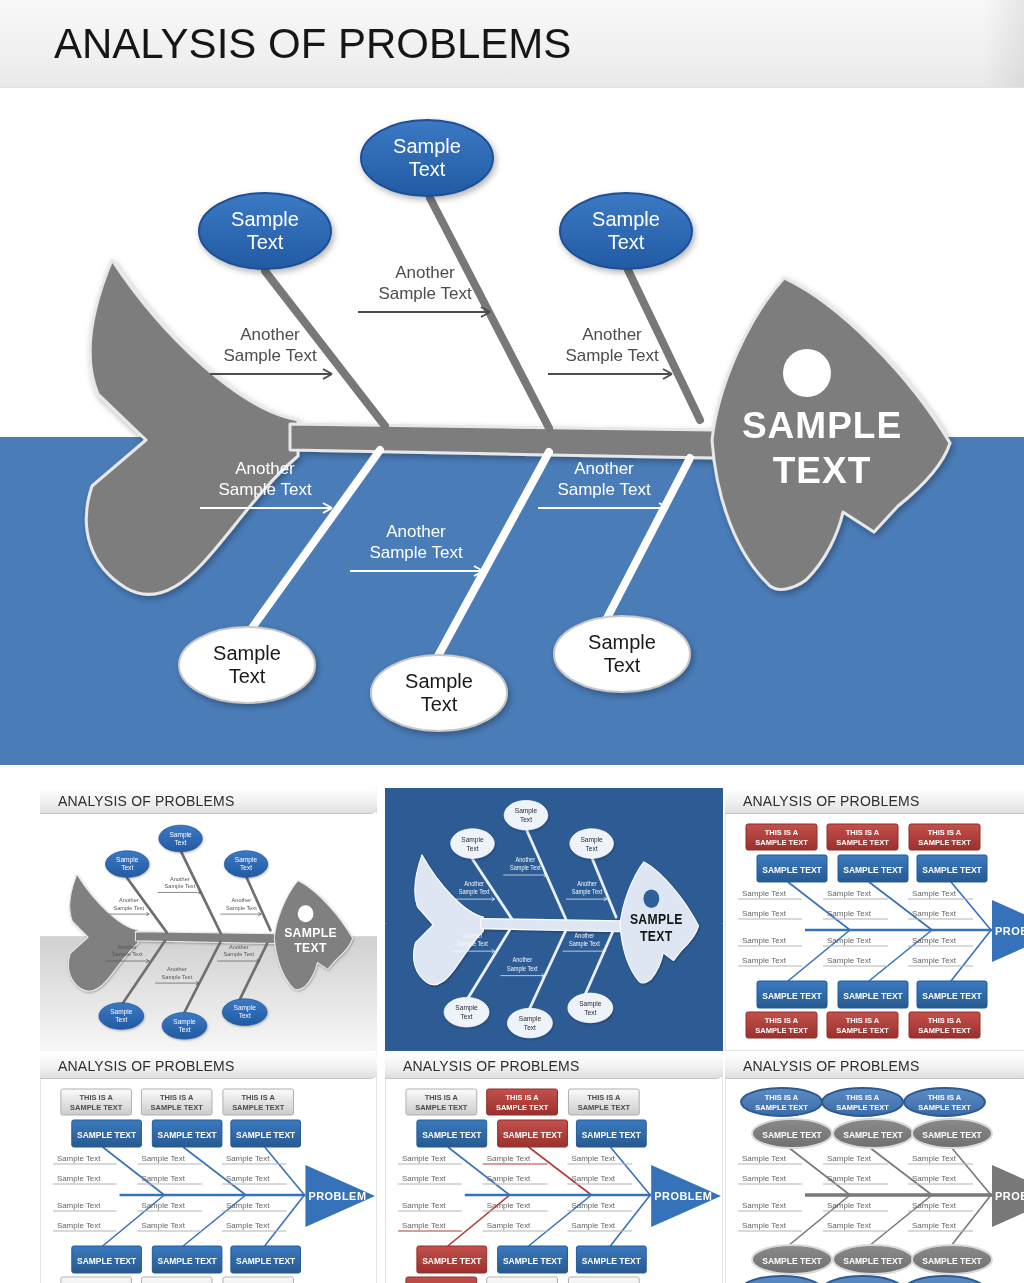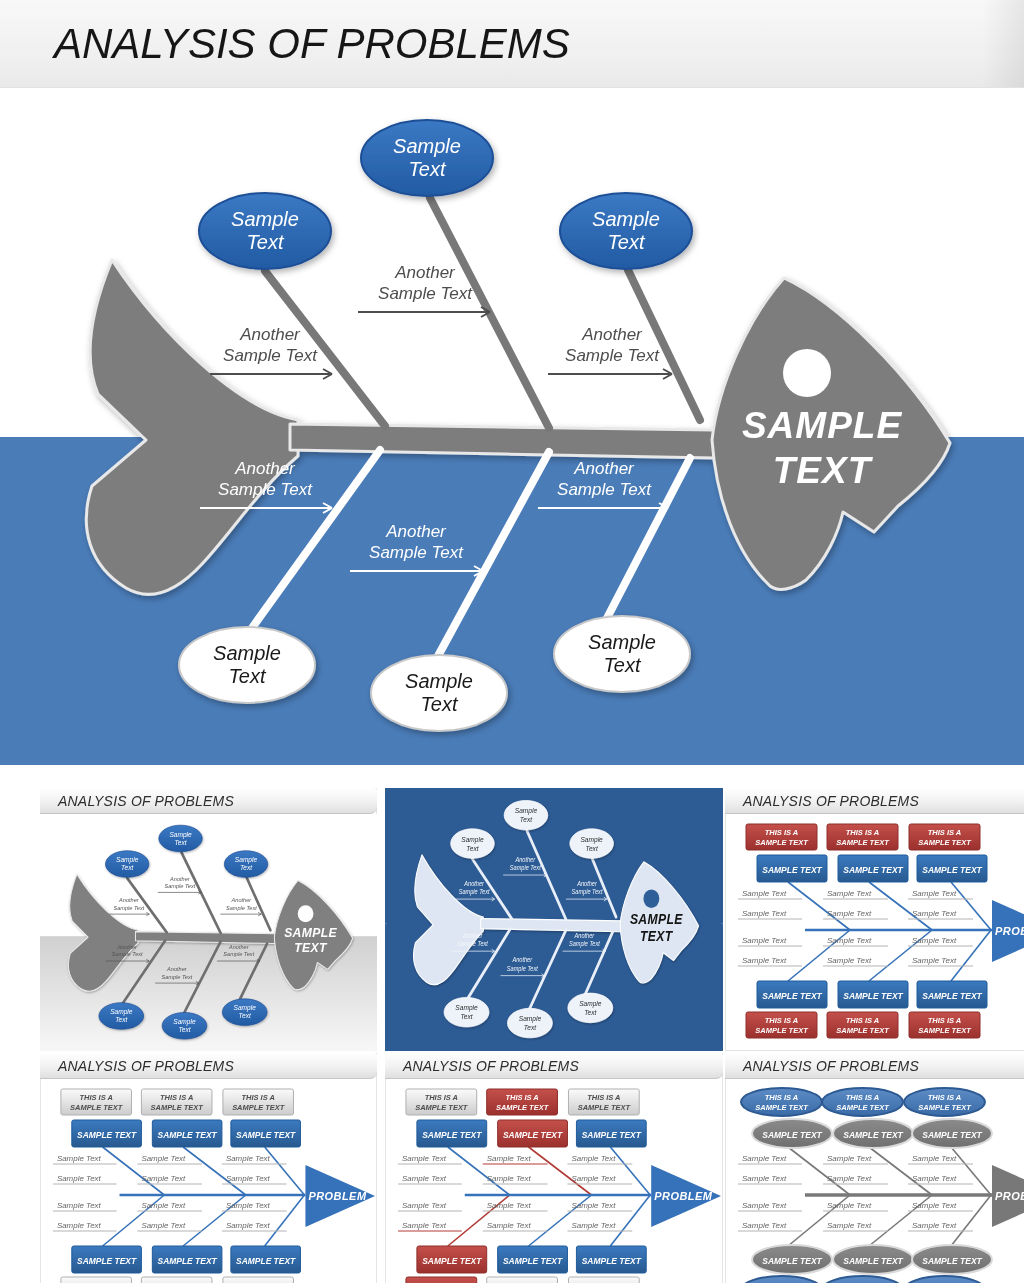--- a/index.html
+++ b/index.html
@@ -1,16 +1,16 @@
 <!DOCTYPE html>
 <html><head>
 <meta charset="utf-8">
 <style>
   html,body{margin:0;padding:0;background:#ffffff;}
-  .page{width:1024px;height:1283px;position:relative;font-family:"Liberation Sans",sans-serif;background:#ffffff;overflow:hidden;font-style:italic;}
+  .page{width:1024px;height:1283px;position:relative;font-family:"Liberation Sans",sans-serif;background:#ffffff;overflow:hidden;}
   header{position:relative;width:1024px;height:88px;background:linear-gradient(180deg,#f8f8f8 0%,#efefef 70%,#e9e9e9 100%);border-bottom:1px solid #e2e2e2;box-sizing:border-box;}
   header::after{content:"";position:absolute;top:0;right:0;width:42px;height:100%;background:linear-gradient(90deg,rgba(0,0,0,0),rgba(0,0,0,0.07));}
   header h1{margin:0;padding:20px 0 0 54px;font-size:42px;font-weight:400;color:#161616;letter-spacing:0;}
   .main{width:1024px;height:677px;display:block;}
   .main svg{display:block;}
   .thumbs{position:relative;width:1024px;height:511px;margin-top:7px;}
   .thumb{position:absolute;overflow:hidden;background:#ffffff;box-shadow:0 0 0 1px #e4e4e4 inset;}
   .thumb svg{display:block;}
   #tile1{left:0;top:0;width:337px;height:263px;}
   #tile2{left:345px;top:0;width:338px;height:263px;background:#2d5b94;box-shadow:0 0 0 2px #dfe5ee inset;}

